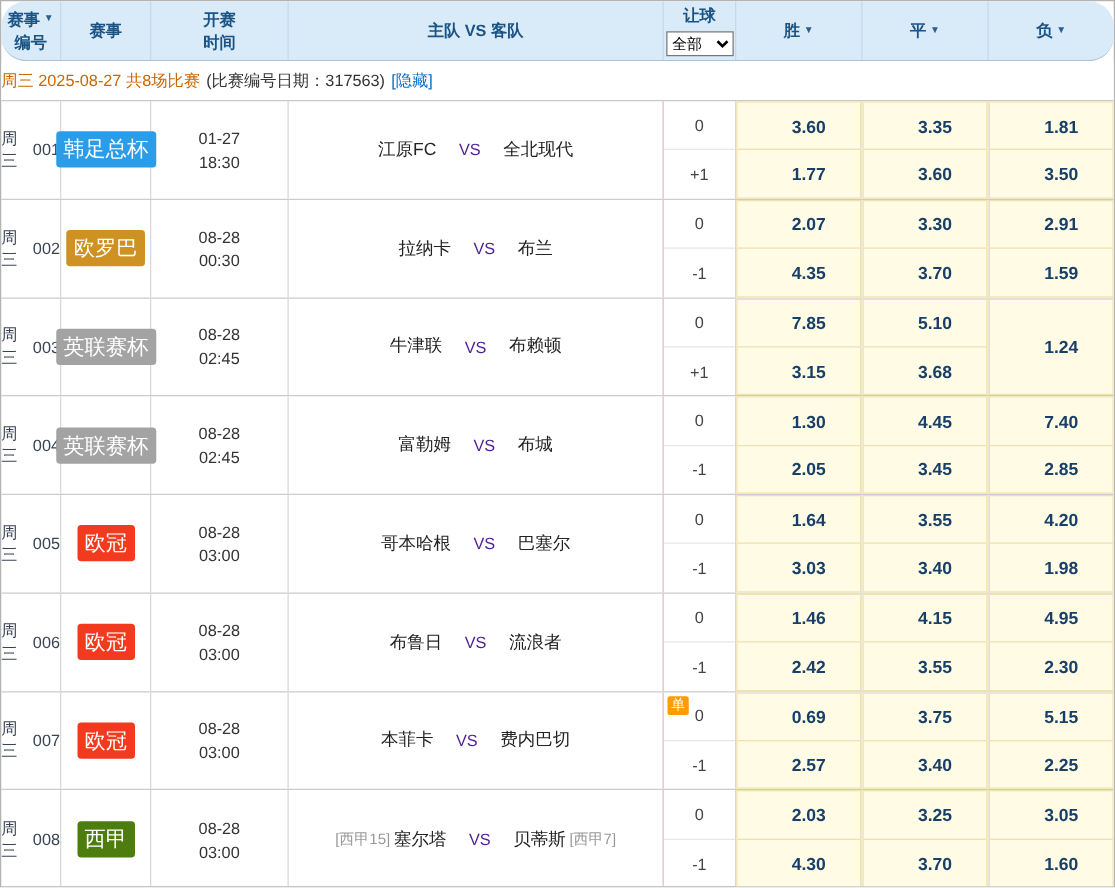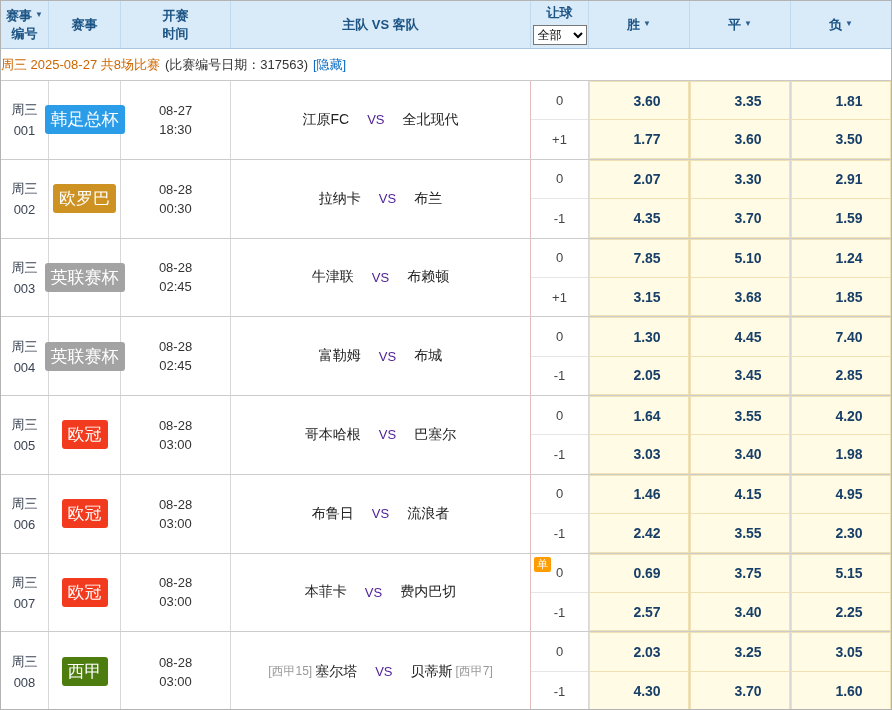--- a/index.html
+++ b/index.html
@@ -5,39 +5,39 @@
   :root{
     --header-bg:#d9eaf8; --header-text:#1a5384; --odds-bg:#fffbe5; --odds-border:#f0e1b4;
     --odds-text:#173f68; --summary-text:#cc6600; --link-text:#0b6cc4; --single-badge-bg:#ff9c00;
   }
   *{margin:0;padding:0;box-sizing:border-box;}
   body{background:#fff;font-family:"Liberation Sans","DejaVu Sans",sans-serif;}
   .page{width:892px;height:710px;border:1px solid #b3b3b3;overflow:hidden;background:#fff;}
   .grid{display:grid;grid-template-columns:48px 72px 110px 300px 58px 101px 101px 1fr;}
   
   .header{height:48px;background:var(--header-bg);color:var(--header-text);
-          font-weight:bold;font-size:13px;border-bottom:1px solid #a8c6e0;}
+          font-weight:bold;font-size:13px;border-bottom:1px solid #a8c6e0;border-radius:20px;}
   .h-cell{display:flex;flex-direction:column;align-items:center;justify-content:center;
           border-right:1px solid #c3d9ec;line-height:1.35;text-align:center;}
   .h-cell:last-child{border-right:none;}
   .h-line{display:flex;align-items:center;justify-content:center;}
   .arrow{font-size:8px;margin-left:3px;color:#2e5f8f;cursor:pointer;}
   .h-select{margin-top:3px;width:54px;height:20px;font-size:12px;border:1px solid #777;background:#fff;}
   
   .subheader{height:32px;display:flex;align-items:center;font-size:13px;
              border-bottom:1px solid #c9c9c9;background:#fff;gap:5px;}
   .sh-summary{color:var(--summary-text);}
   .sh-detail{color:#333;}
   .sh-link{color:var(--link-text);cursor:pointer;text-decoration:none;}
   
   .match-row{height:78.75px;border-bottom:1px solid #ccc;}
   .match-row:last-child{border-bottom:none;}
   .cell{border-right:1px solid #d8d8d8;display:flex;align-items:center;justify-content:center;}
   .cell:last-child{border-right:none;}
-  .col-no{flex-direction:column;font-size:13px;color:#3a4454;gap:4px;}
+  .col-no{flex-direction:row;font-size:13px;color:#3a4454;gap:4px;}
   .badge{color:#fff;font-size:17px;padding:3px 6px;border-radius:3px;white-space:nowrap;cursor:pointer;}
   .col-time{flex-direction:column;font-size:13px;color:#333;gap:4px;}
   .col-teams{font-size:14px;color:#222;border-right:1px solid #e3bcbc;}
   .vs{margin:0 18px;font-size:13px;color:#4c1d95;}
   .rank{font-size:12px;color:#999;margin:0 3px;}
   .rank:empty{display:none;}
   .stack{flex-direction:column;align-items:stretch;justify-content:stretch;padding:0;}
   .half{flex:1;display:flex;align-items:center;justify-content:center;position:relative;}
   .hcap{font-size:13px;color:#444;}
   .hcap.bottom{border-top:1px solid #e6e6e6;}
@@ -112,21 +112,21 @@
   <div>
   <div class="match-row grid">
     <div class="cell col-no">
       <div>周三</div>
       <div>001</div>
     </div>
     <div class="cell">
       <span class="badge" style="background: rgb(43, 156, 232);">韩足总杯</span>
     </div>
     <div class="cell col-time">
-      <div>08-27</div>
+      <div>01-27</div>
       <div>18:30</div>
     </div>
     <div class="cell col-teams">
 
       <span class="team">江原FC</span>
       <span class="vs">VS</span>
       <span class="team">全北现代</span>
 
     </div>
     <div class="cell stack">
@@ -225,21 +225,20 @@
     <div class="cell stack">
       <div class="half odds">7.85</div>
       <div class="half odds bottom">3.15</div>
     </div>
     <div class="cell stack">
       <div class="half odds">5.10</div>
       <div class="half odds bottom">3.68</div>
     </div>
     <div class="cell stack">
       <div class="half odds">1.24</div>
-      <div class="half odds bottom">1.85</div>
     </div>
   </div>
 
   <div class="match-row grid">
     <div class="cell col-no">
       <div>周三</div>
       <div>004</div>
     </div>
     <div class="cell">
       <span class="badge" style="background: rgb(163, 163, 163);">英联赛杯</span>

